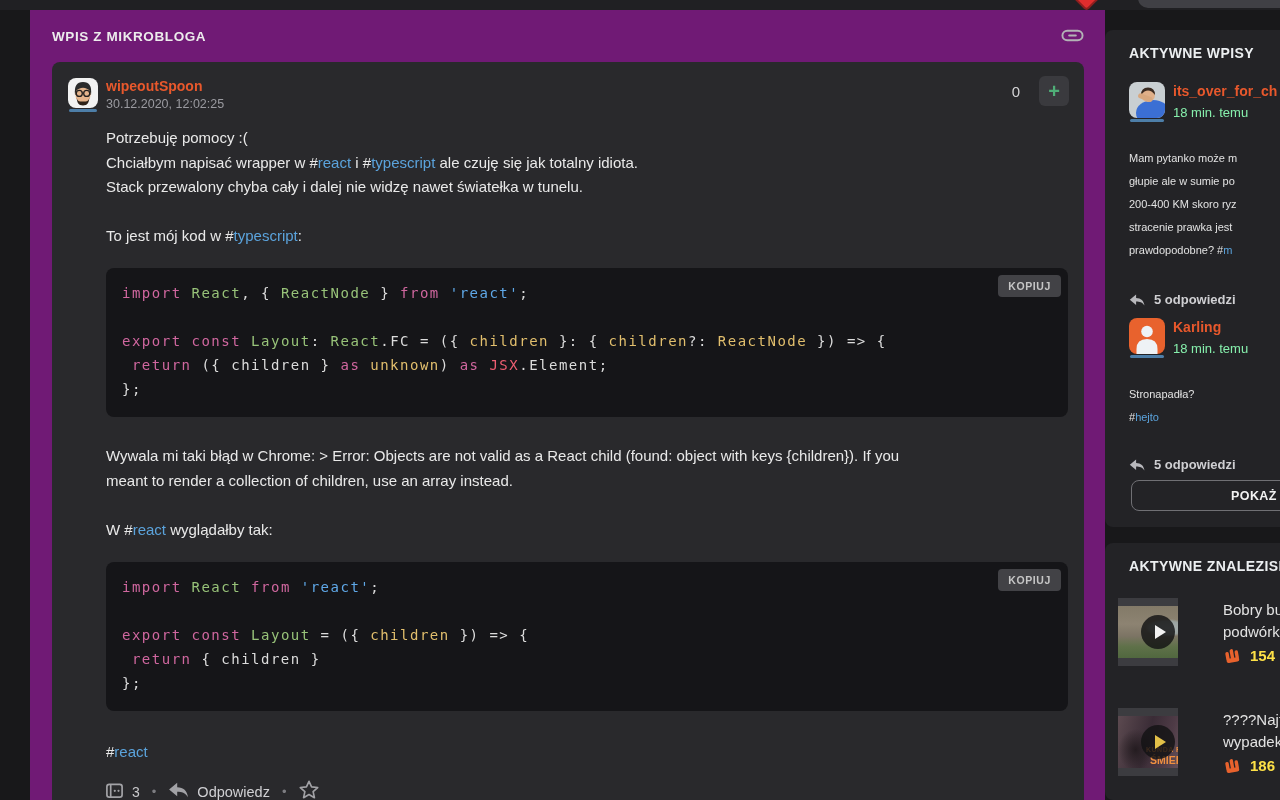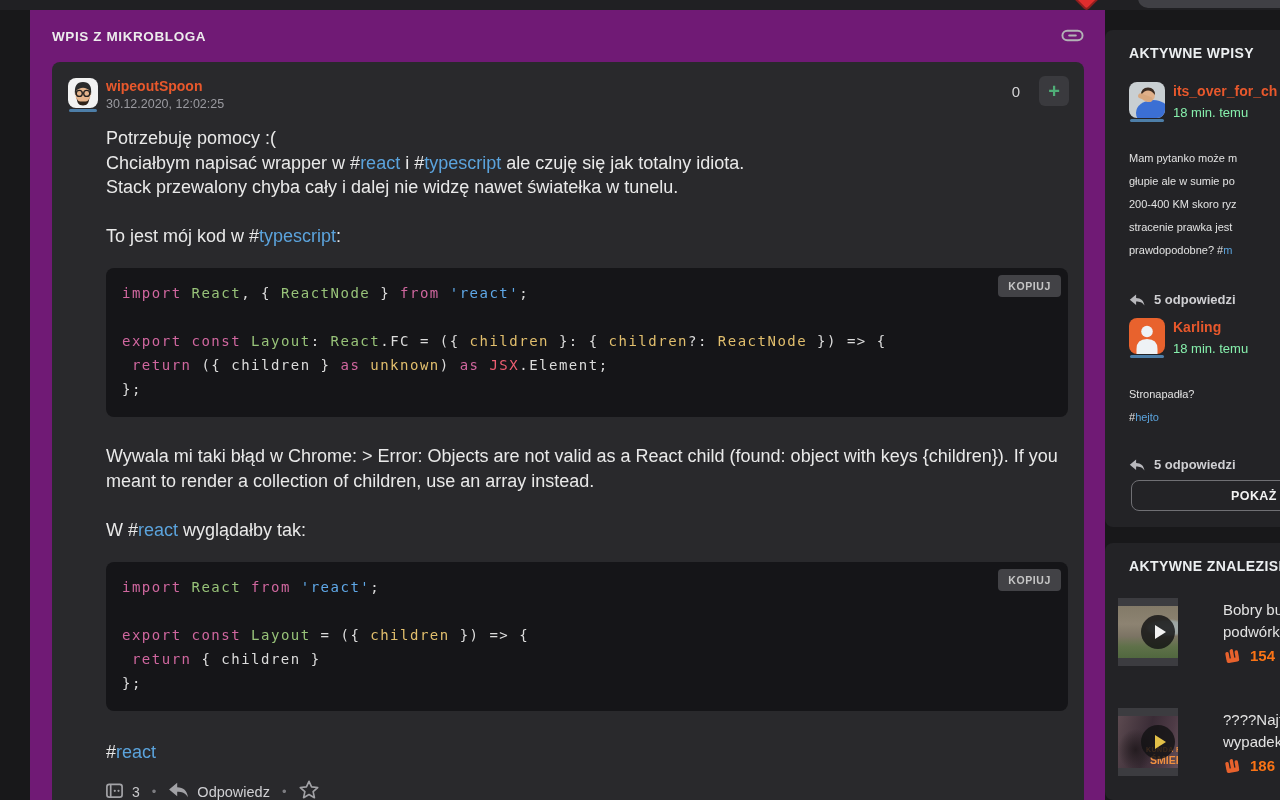--- a/index.html
+++ b/index.html
@@ -26,21 +26,21 @@
   .avatar-wrap { position:absolute; left:16px; top:16px; width:30px; height:34px; }
   .avatar-img { width:30px; height:30px; border-radius:8px; overflow:hidden; display:block; }
   .avatar-bar { position:absolute; left:1px; right:1px; bottom:0; height:3px; background:#4d7ea8; border-radius:2px; }
   .post-author { position:absolute; left:54px; top:16px; font-size:14px; font-weight:bold; color:#e8582c; }
   .post-date { position:absolute; left:54px; top:35px; font-size:12.5px; color:#9a9aa0; }
   .post-score { position:absolute; left:948px; top:21px; width:20px; text-align:right;
     font-size:15px; color:#d4d4d6; }
   .plus-btn { position:absolute; left:987px; top:14px; width:30px; height:30px; background:#3a3a3e;
     border:none; border-radius:6px; color:#4fae77; font-size:20px; font-weight:bold;
     line-height:26px; text-align:center; cursor:pointer; font-family:inherit; }
-  .rich-block { position:absolute; font-size:18px; line-height:24.5px; color:#e9e9e9; white-space:pre; }
+  .rich-block { position:absolute; font-size:15px; line-height:24.5px; color:#e9e9e9; white-space:pre; }
   .body-block { left:54px; top:64px; }
   .middle-block { left:54px; top:382px; }
   .tag-block { left:54px; top:678px; }
   .seg-link { color:#5ba3dc; }
   .seg-kw  { color:#d0679f; }
   .seg-ty  { color:#98c379; }
   .seg-str { color:#5fa8e8; }
   .seg-par { color:#e2bf6d; }
   .seg-red { color:#ef5e72; }
   
@@ -92,21 +92,21 @@
     background:rgba(18,18,20,.82); }
   .play-tri { position:absolute; left:14px; top:10px; width:0; height:0;
     border-left:11px solid #f2f2f2; border-top:7px solid transparent; border-bottom:7px solid transparent; }
   .play-tri.yellow { border-left-color:#e3c048; }
   .thumb-text1 { position:absolute; left:28px; top:38px; font-size:7px; font-weight:bold;
     color:#f09040; letter-spacing:.5px; white-space:nowrap; }
   .thumb-text2 { position:absolute; left:32px; top:46px; font-size:10.5px; font-weight:bold;
     color:#f09040; white-space:nowrap; }
   .find-title { position:absolute; left:118px; font-size:15px; line-height:22px; color:#e2e2e2; white-space:pre; }
   .find-score { position:absolute; left:118px; display:flex; align-items:center; gap:8px; }
-  .find-score span { font-size:15px; font-weight:bold; color:#f97316; }
+  .find-score span { font-size:15px; font-weight:bold; color:#fde047; }
 </style>
 </head>
 <body>
 
 <div id="screen">
 
   <div class="navbar">
     <div class="logo-diamond"></div>
     <div class="nav-pill"></div>
   </div>

